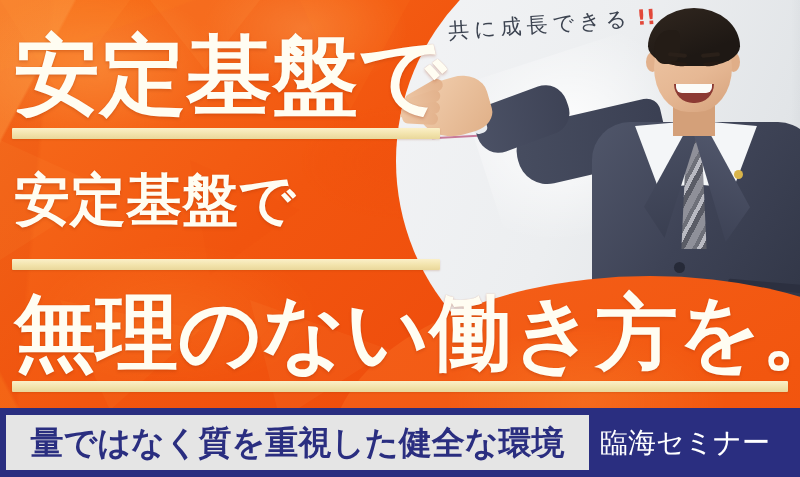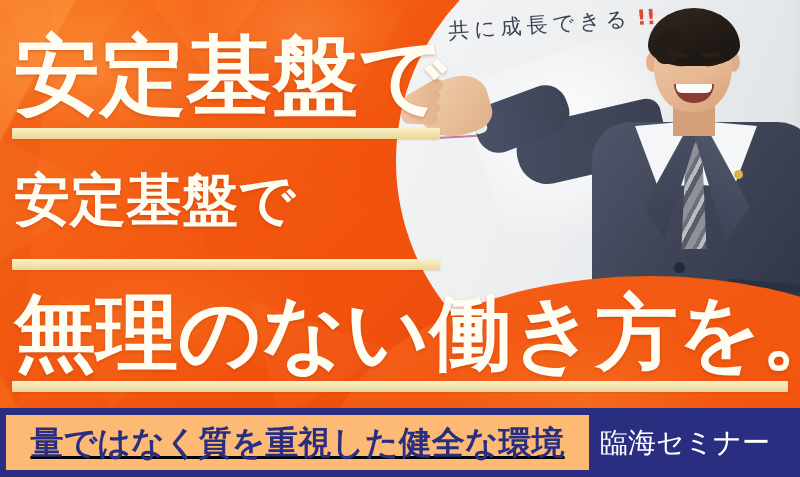--- a/index.html
+++ b/index.html
@@ -359,25 +359,24 @@
     z-index: 60;
     display: flex;
     align-items: center;
   }
   .bb-white {
     position: absolute;
     left: 6px;
     top: 7px;
     width: 583px;
     height: 55px;
-    background: #fdba74;
+    background: #e5e5e5;
     display: flex;
     align-items: center;
     justify-content: center;
-    text-decoration: underline;
   }
   .bb-tagline {
     color: #2A2E80;
     font-size: 33px;
     font-weight: 700;
     letter-spacing: 0px;
     white-space: nowrap;
     line-height: 1;
   }
   .bb-brand {

